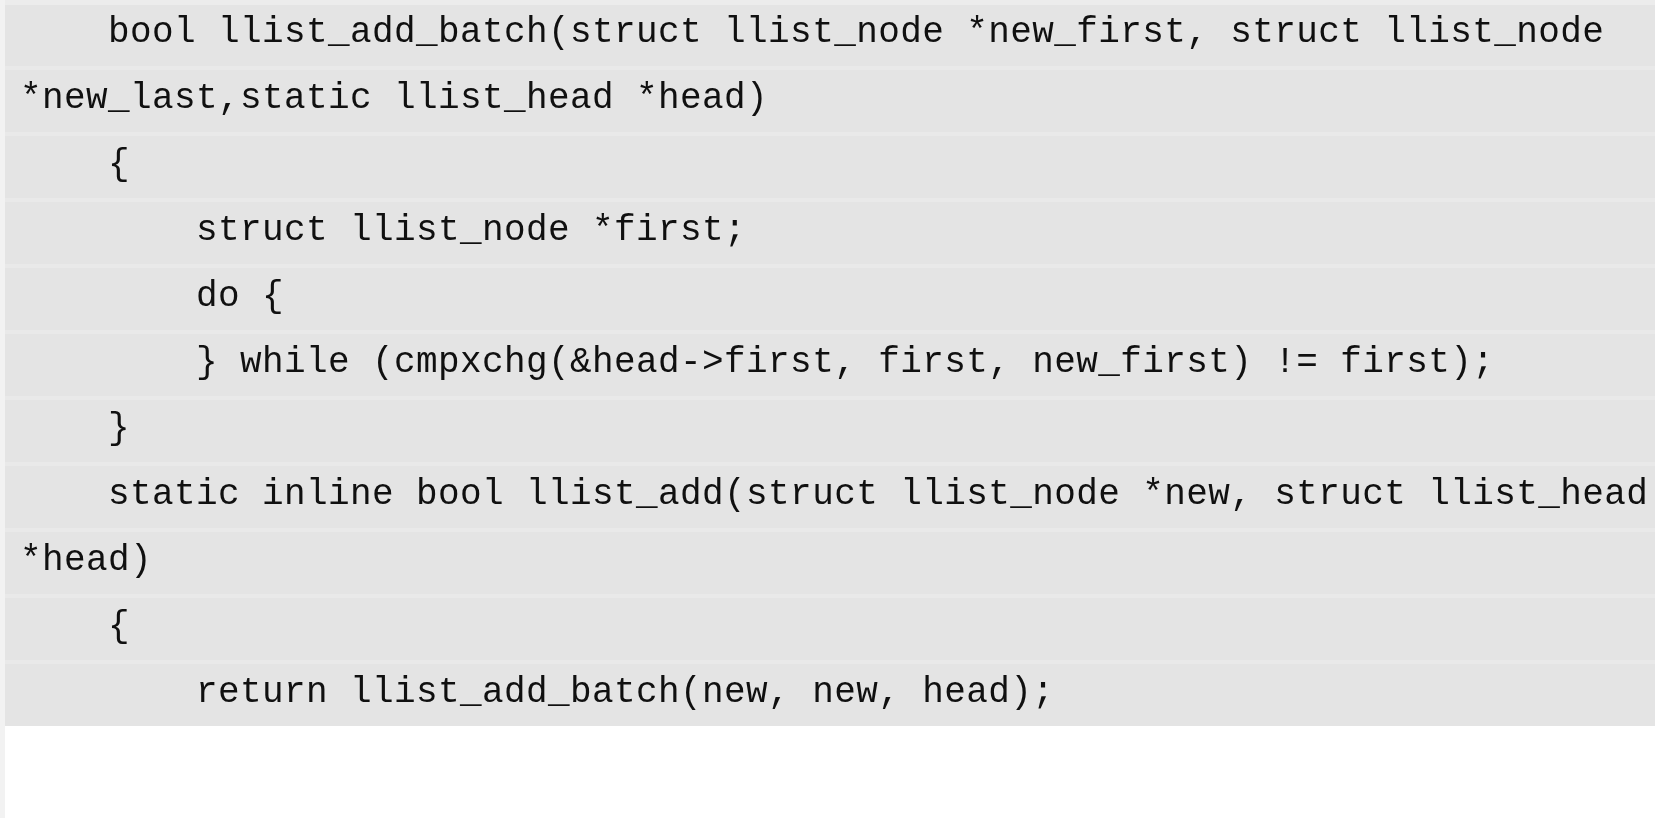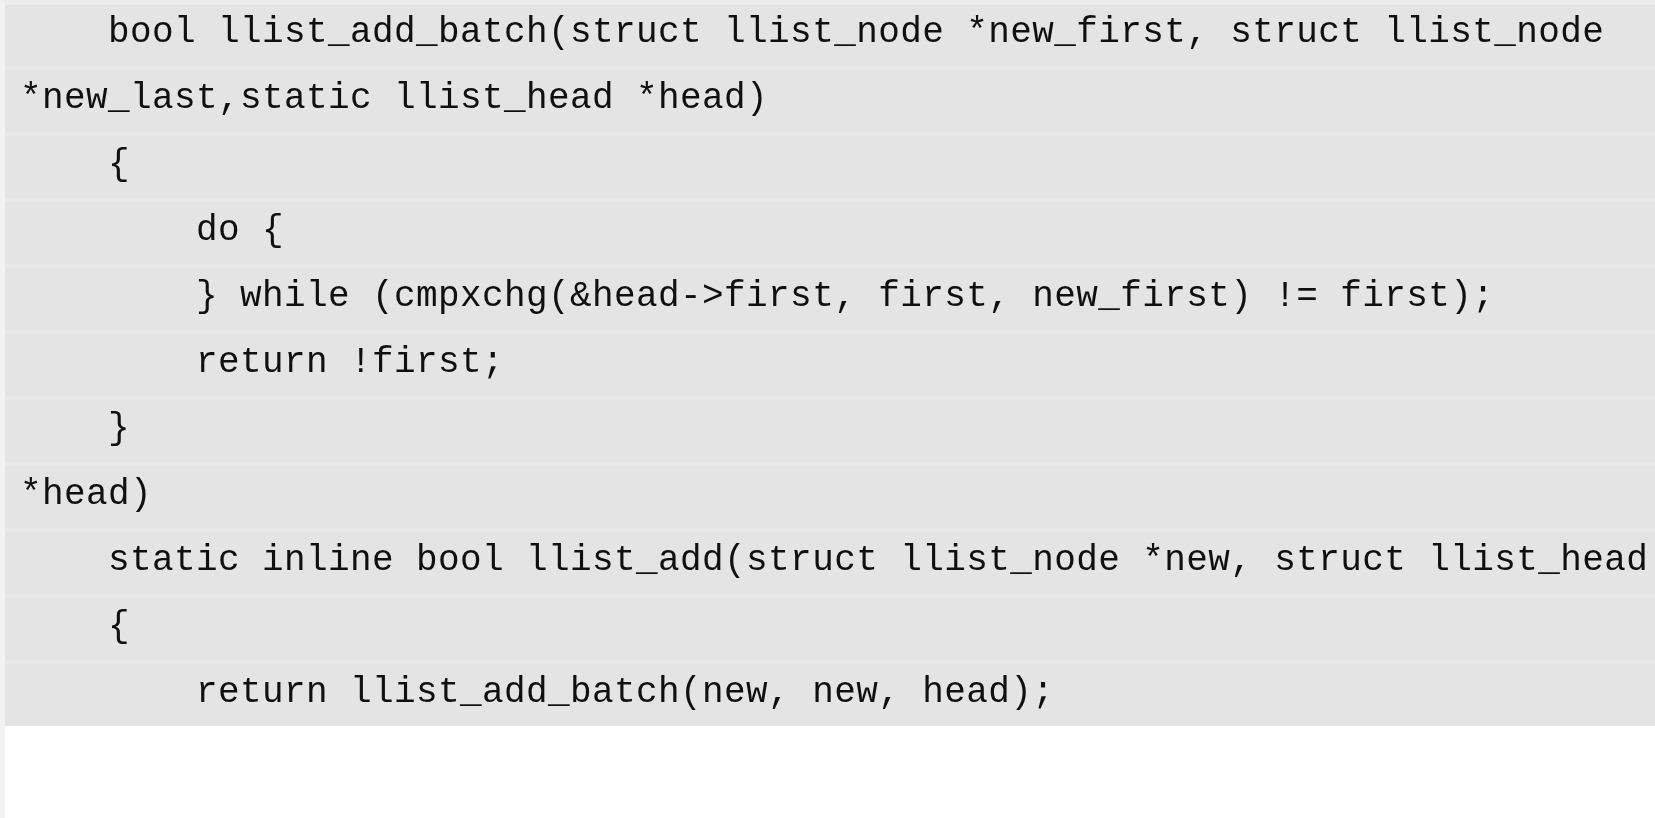--- a/index.html
+++ b/index.html
@@ -81,24 +81,24 @@
 
 <div id="code-block">
 
   <div id="top-edge-strip"></div>
   <div id="left-edge-strip"></div>
 
   <div id="code-lines">
     <div class="code-line">    bool llist_add_batch(struct llist_node *new_first, struct llist_node</div>
     <div class="code-line">*new_last,static llist_head *head)</div>
     <div class="code-line">    {</div>
+    <div class="code-line">        struct llist_node *first;</div>
     <div class="code-line">        do {</div>
     <div class="code-line">        } while (cmpxchg(&amp;head-&gt;first, first, new_first) != first);</div>
-    <div class="code-line">        return !first;</div>
     <div class="code-line">    }</div>
+    <div class="code-line">    static inline bool llist_add(struct llist_node *new, struct llist_head</div>
     <div class="code-line">*head)</div>
-    <div class="code-line">    static inline bool llist_add(struct llist_node *new, struct llist_head</div>
     <div class="code-line">    {</div>
     <div class="code-line">        return llist_add_batch(new, new, head);</div>
 
   </div>
 
 </div>
 
 </body></html>

